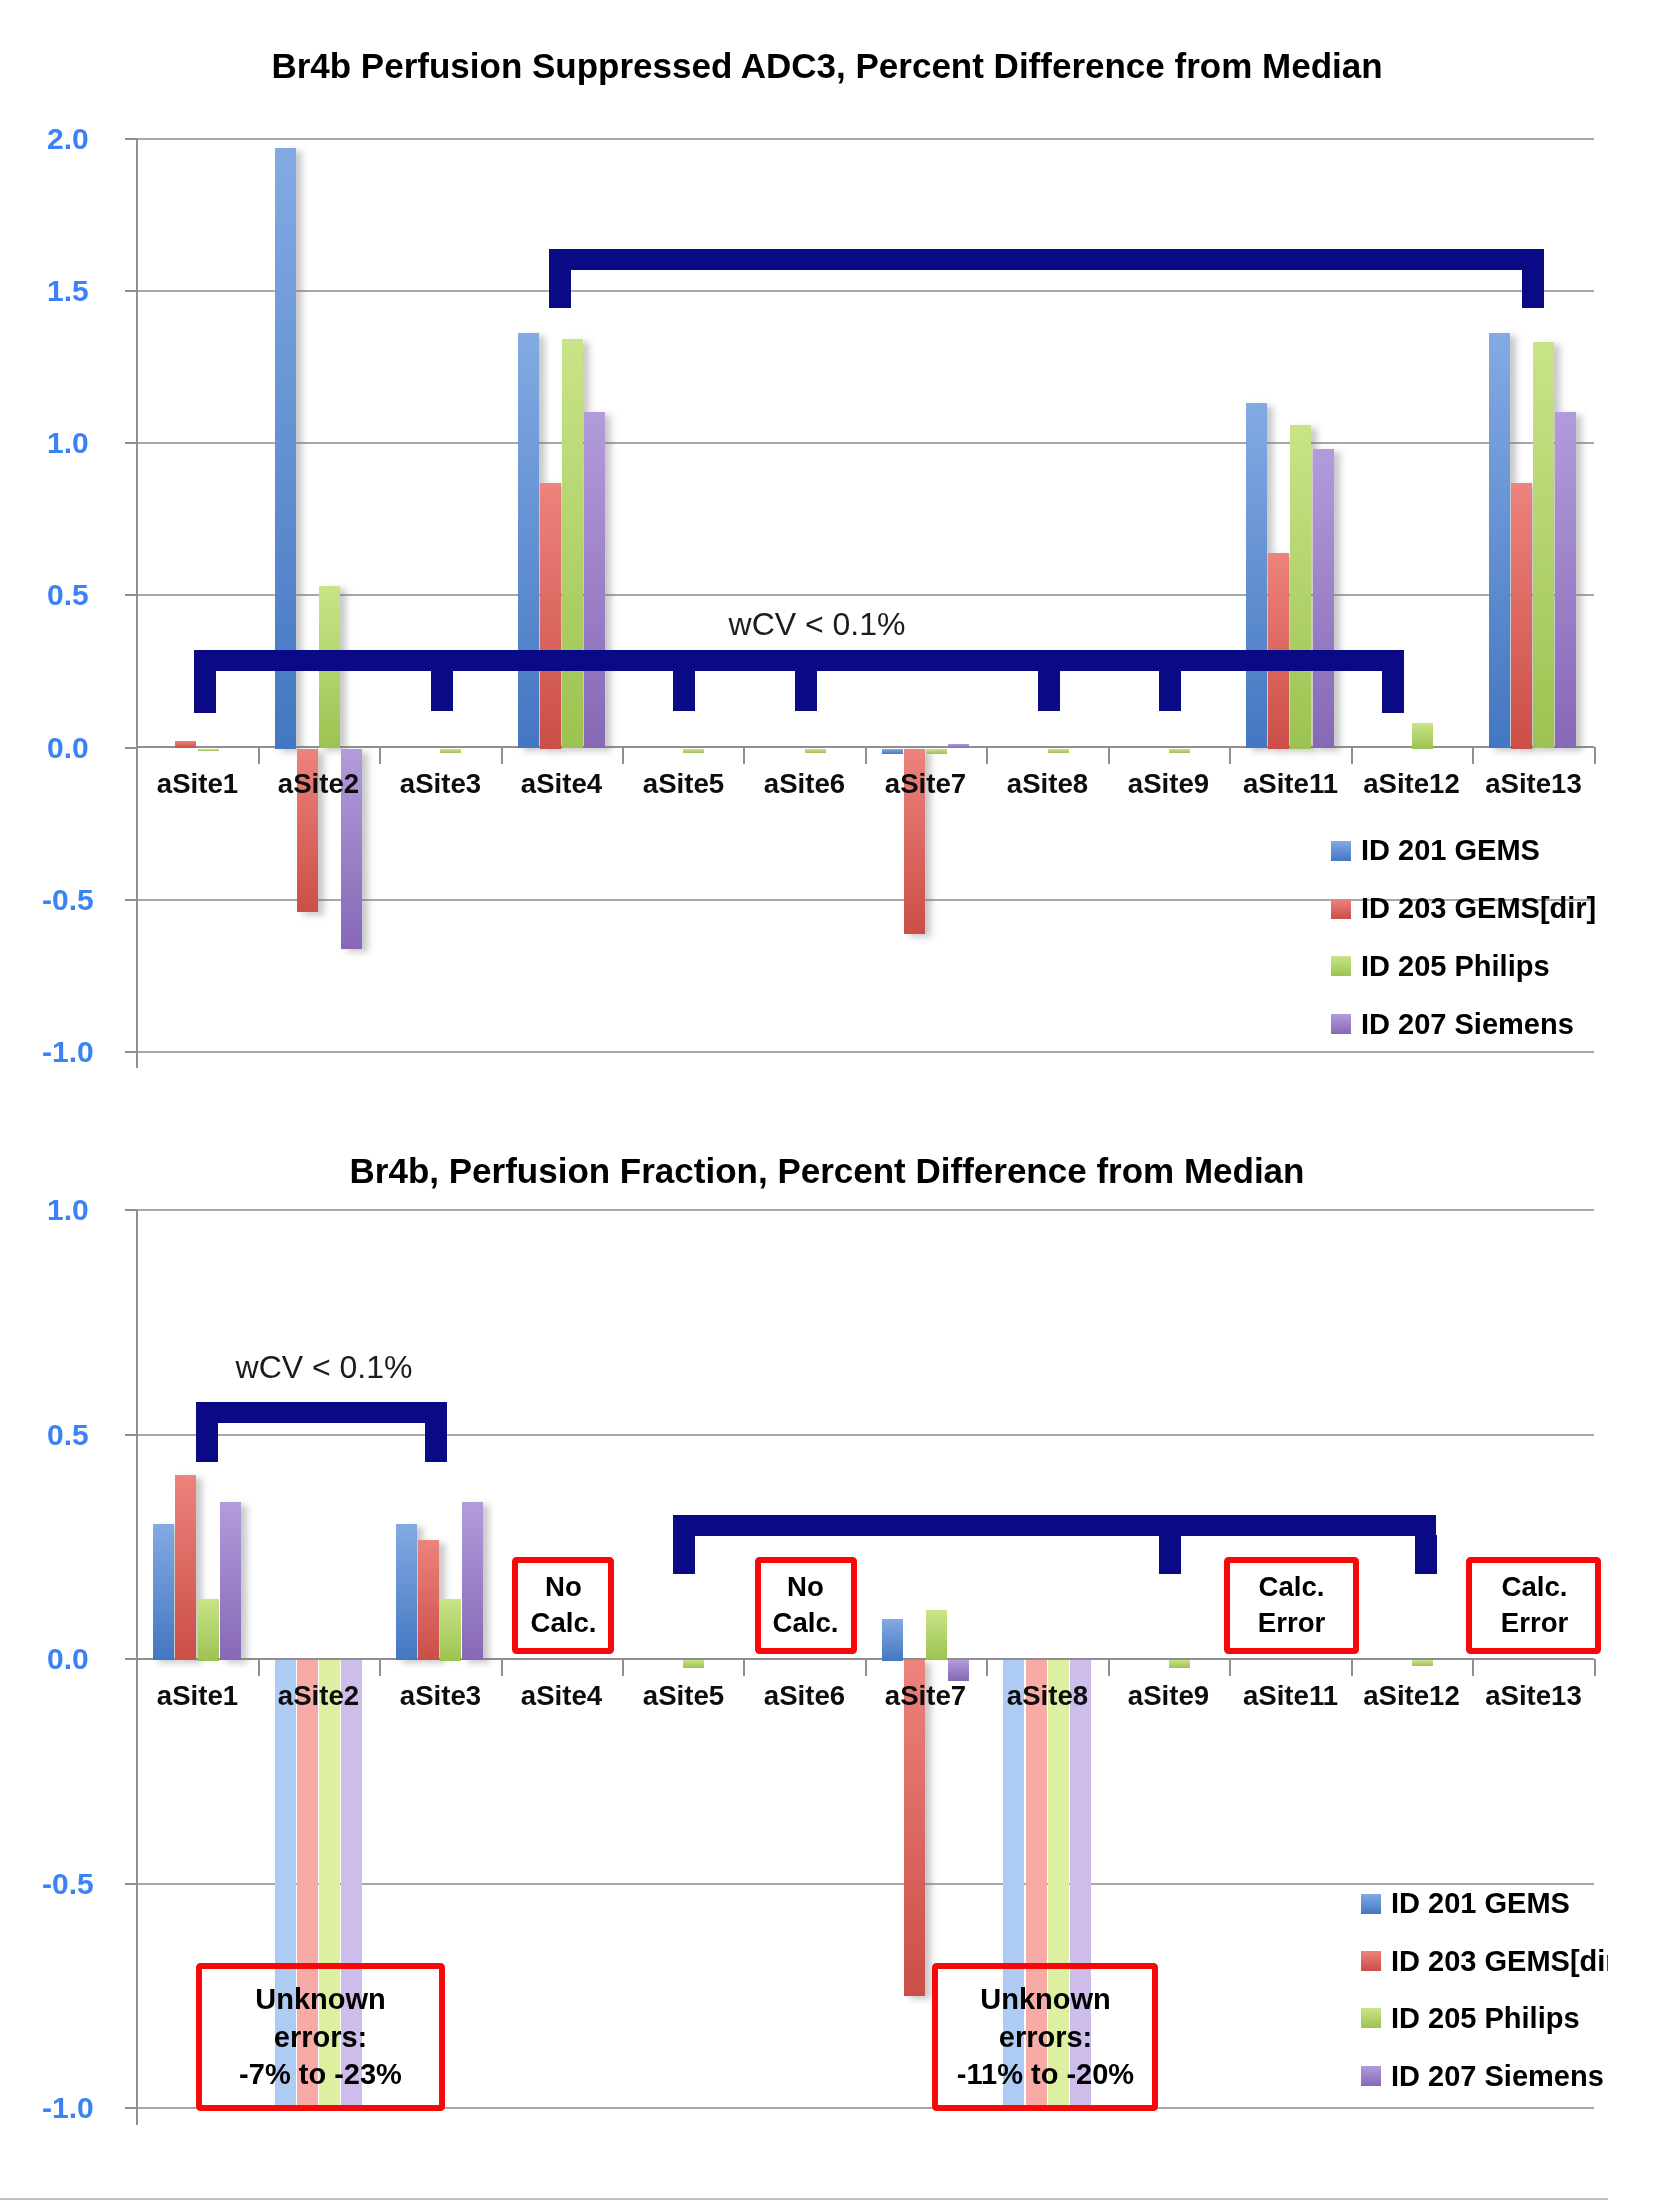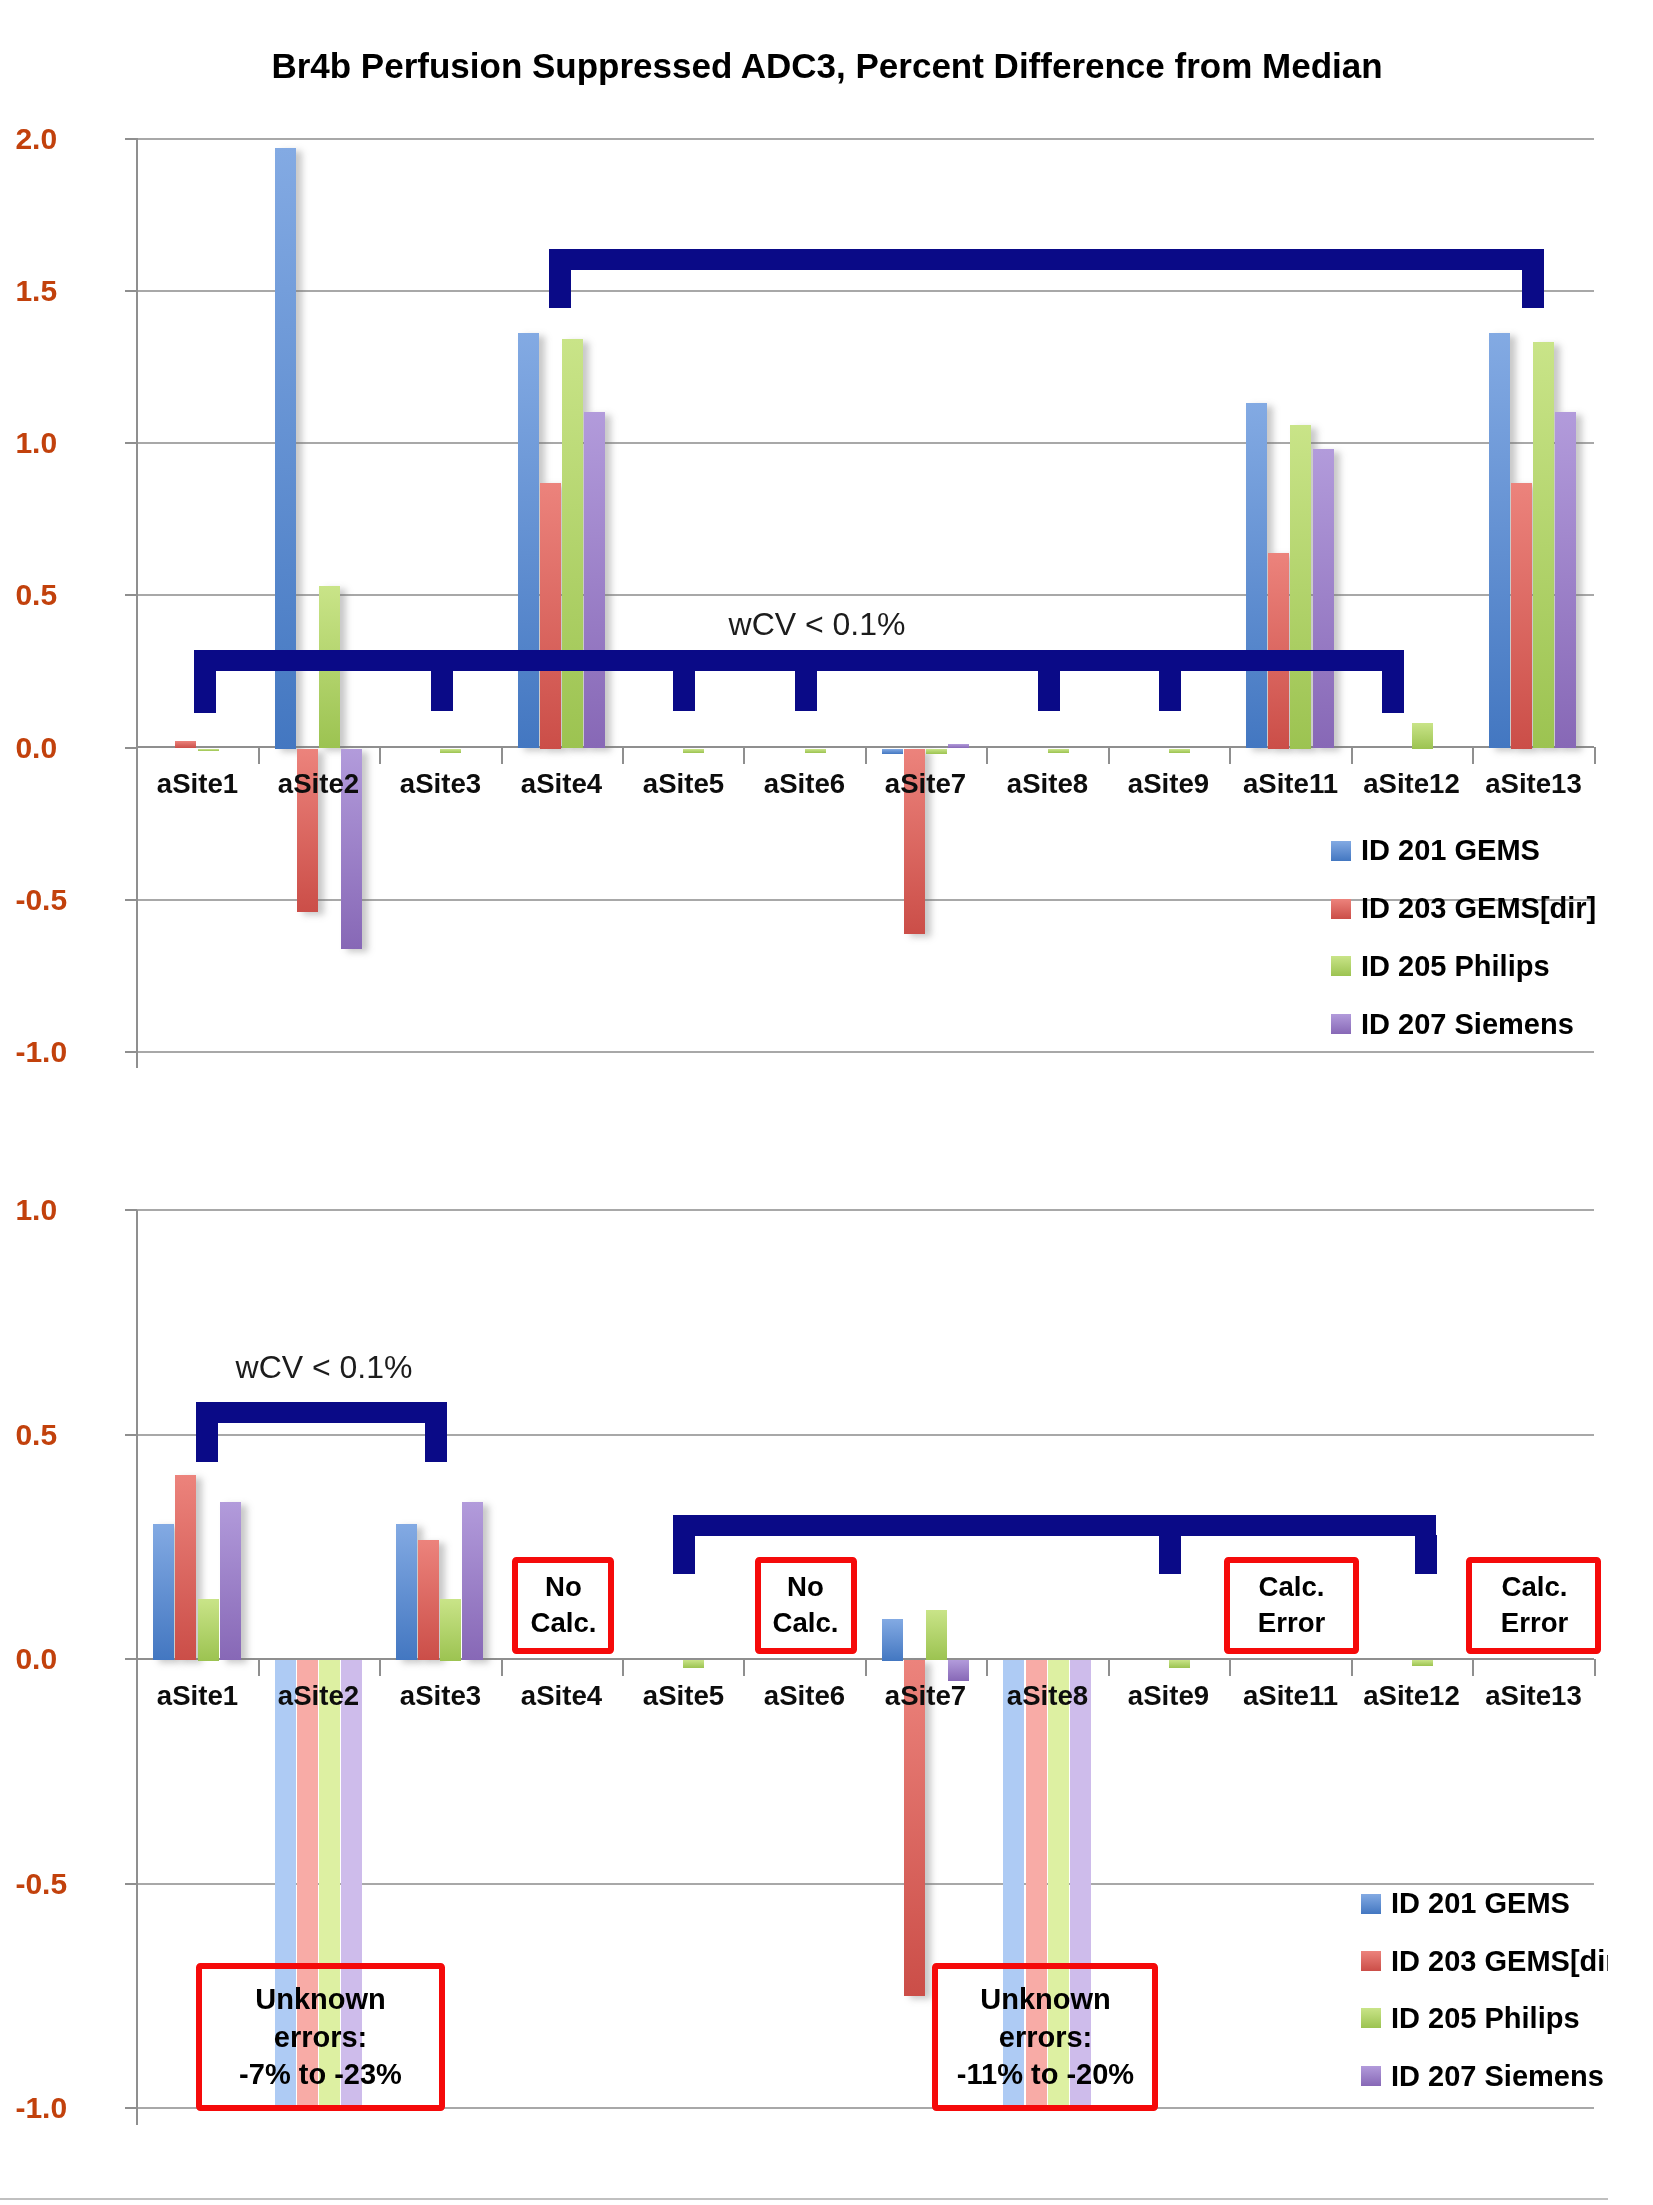--- a/index.html
+++ b/index.html
@@ -1,20 +1,20 @@
 <!DOCTYPE html>
 <html style="font-size:8.8px"><head>
 <meta charset="utf-8">
 <style>
   html,body{margin:0;padding:0;background:#ffffff;}
   body{font-family:"Liberation Sans", sans-serif;}
   #canvas{position:relative;width:1608px;height:2205px;background:#ffffff;overflow:hidden;}
   .abs{position:absolute;}
   .ttl{font-weight:bold;color:#000;text-align:center;white-space:nowrap;}
-  .ytick{font-weight:bold;color:#c2410c;text-align:left;white-space:nowrap;}
+  .ytick{font-weight:bold;color:#3b82f6;text-align:center;white-space:nowrap;}
   .cat{font-weight:bold;color:#0d0d0d;text-align:center;white-space:nowrap;}
   .blabel{font-weight:400;color:#1c1c1c;text-align:center;white-space:nowrap;}
   .legtxt{font-weight:bold;color:#000;white-space:nowrap;}
   .boxline{font-weight:bold;color:#000;text-align:center;white-space:nowrap;}
 </style>
 </head>
 <body>
 
 <div id="canvas">
     <div class="abs ttl" style="left: 0px; top: 46px; width: 1654px; font-size: 35px;">Br4b Perfusion Suppressed ADC3, Percent Difference from Median</div>
@@ -106,20 +106,21 @@
     <div class="abs" style="left: 1382px; top: 670px; width: 22px; height: 43px; background: rgb(10, 10, 135); z-index: 4;"></div>
     <div class="abs blabel" style="left: 541px; top: 606px; width: 552px; font-size: 32px; z-index: 4;">wCV &lt; 0.1%</div>
     <div class="abs" style="left: 1331px; top: 841px; width: 20px; height: 20px; background: linear-gradient(rgb(131, 170, 227), rgb(67, 119, 193)); z-index: 4;"></div>
     <div class="abs legtxt" style="left: 1361px; top: 833px; height: 34px; line-height: 34px; font-size: 29px; z-index: 4;">ID 201 GEMS</div>
     <div class="abs" style="left: 1331px; top: 899px; width: 20px; height: 20px; background: linear-gradient(rgb(236, 131, 124), rgb(203, 78, 72)); z-index: 4;"></div>
     <div class="abs legtxt" style="left: 1361px; top: 891px; height: 34px; line-height: 34px; font-size: 29px; z-index: 4;">ID 203 GEMS[dir]</div>
     <div class="abs" style="left: 1331px; top: 956px; width: 20px; height: 20px; background: linear-gradient(rgb(201, 228, 136), rgb(156, 195, 81)); z-index: 4;"></div>
     <div class="abs legtxt" style="left: 1361px; top: 949px; height: 34px; line-height: 34px; font-size: 29px; z-index: 4;">ID 205 Philips</div>
     <div class="abs" style="left: 1331px; top: 1014px; width: 20px; height: 20px; background: linear-gradient(rgb(178, 155, 219), rgb(135, 104, 182)); z-index: 4;"></div>
     <div class="abs legtxt" style="left: 1361px; top: 1007px; height: 34px; line-height: 34px; font-size: 29px; z-index: 4;">ID 207 Siemens</div>
+    <div class="abs ttl" style="left: 0px; top: 1151px; width: 1654px; font-size: 35px;">Br4b, Perfusion Fraction, Percent Difference from Median</div>
     <div class="abs" style="left: 137px; top: 1209px; width: 1457px; height: 1.7px; background: rgb(168, 168, 168);"></div>
     <div class="abs" style="left: 125px; top: 1209px; width: 12px; height: 1.7px; background: rgb(143, 143, 143);"></div>
     <div class="abs ytick" style="left: 15.4px; top: 1191px; width: 105px; height: 38px; line-height: 38px; font-size: 30px;">1.0</div>
     <div class="abs" style="left: 137px; top: 1434px; width: 1457px; height: 1.7px; background: rgb(168, 168, 168);"></div>
     <div class="abs" style="left: 125px; top: 1434px; width: 12px; height: 1.7px; background: rgb(143, 143, 143);"></div>
     <div class="abs ytick" style="left: 15.4px; top: 1416px; width: 105px; height: 38px; line-height: 38px; font-size: 30px;">0.5</div>
     <div class="abs" style="left: 137px; top: 1658px; width: 1457px; height: 2.2px; background: rgb(143, 143, 143);"></div>
     <div class="abs" style="left: 125px; top: 1658px; width: 12px; height: 1.7px; background: rgb(143, 143, 143);"></div>
     <div class="abs ytick" style="left: 15.4px; top: 1640px; width: 105px; height: 38px; line-height: 38px; font-size: 30px;">0.0</div>
     <div class="abs" style="left: 137px; top: 1883px; width: 1457px; height: 1.7px; background: rgb(168, 168, 168);"></div>

